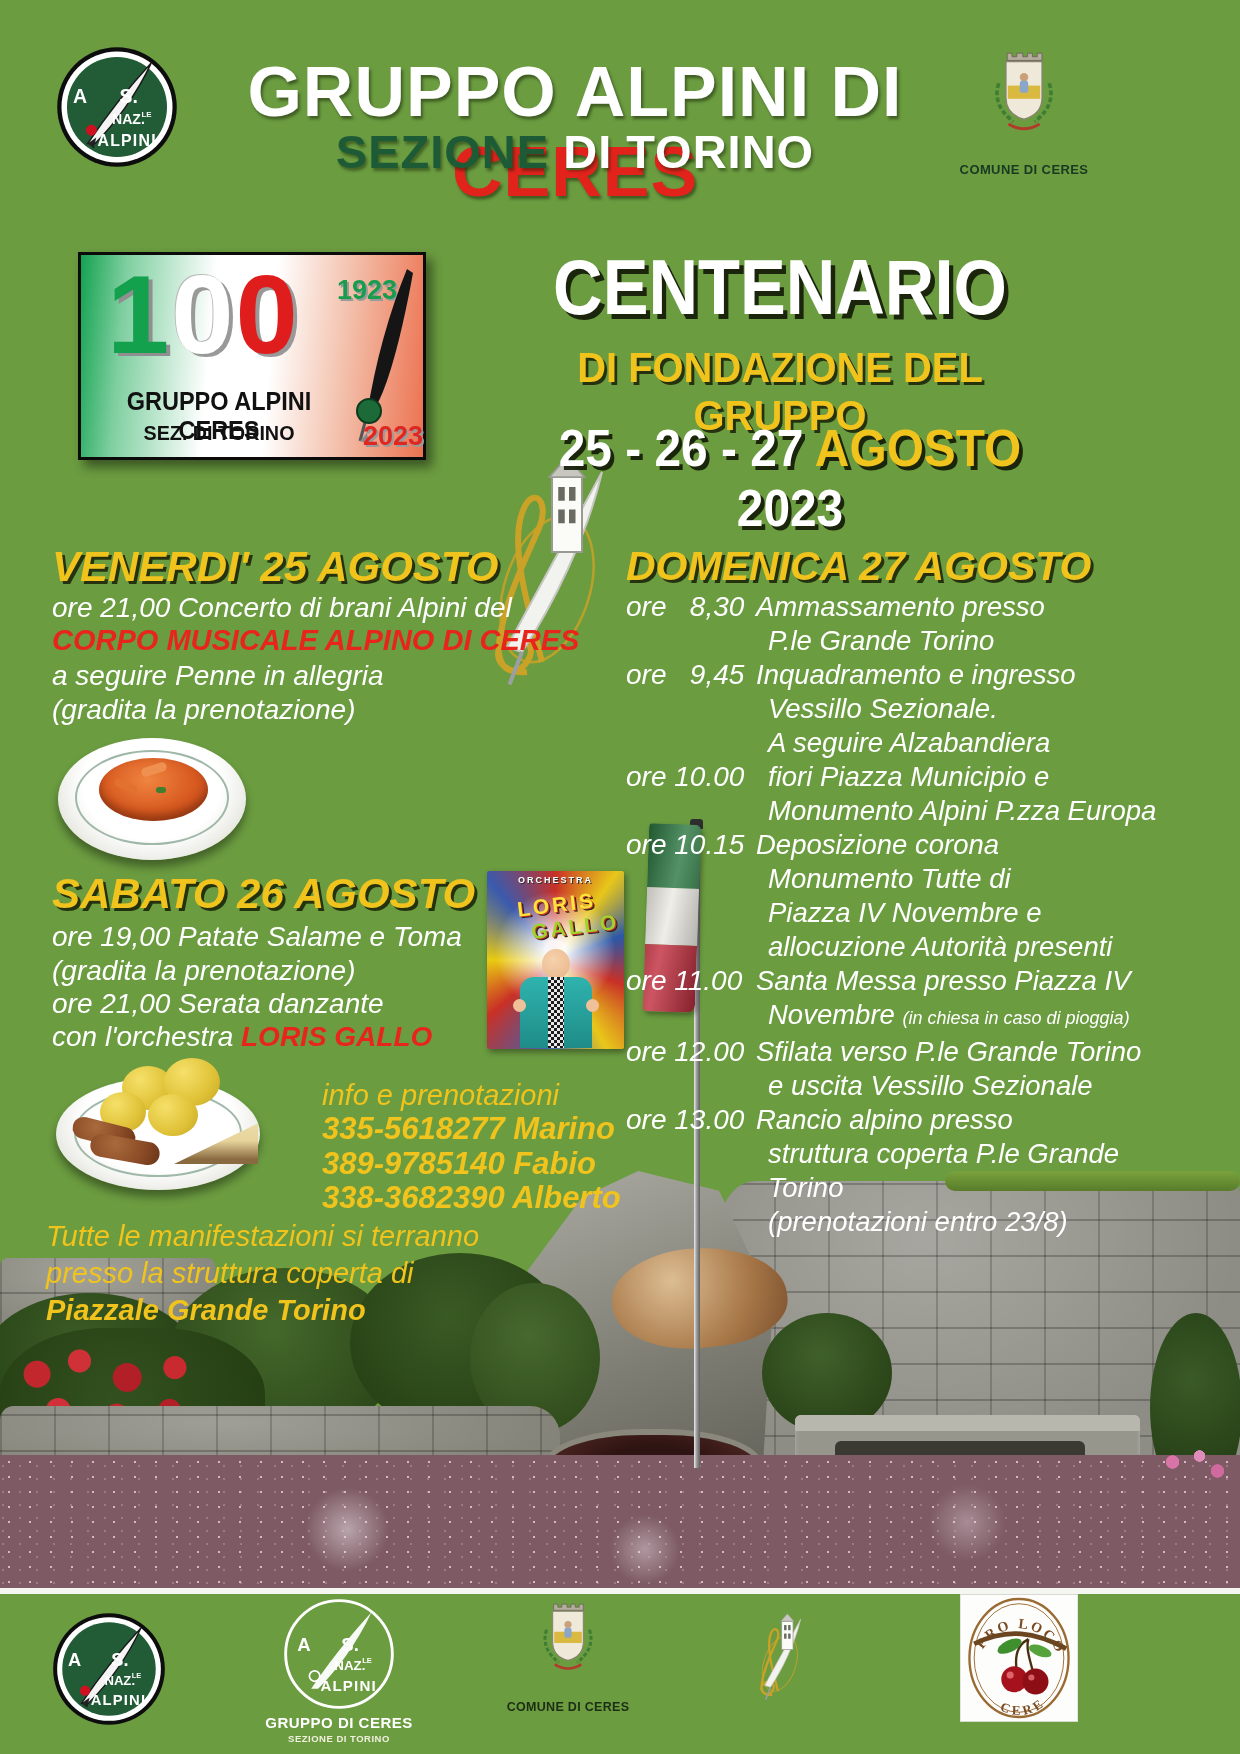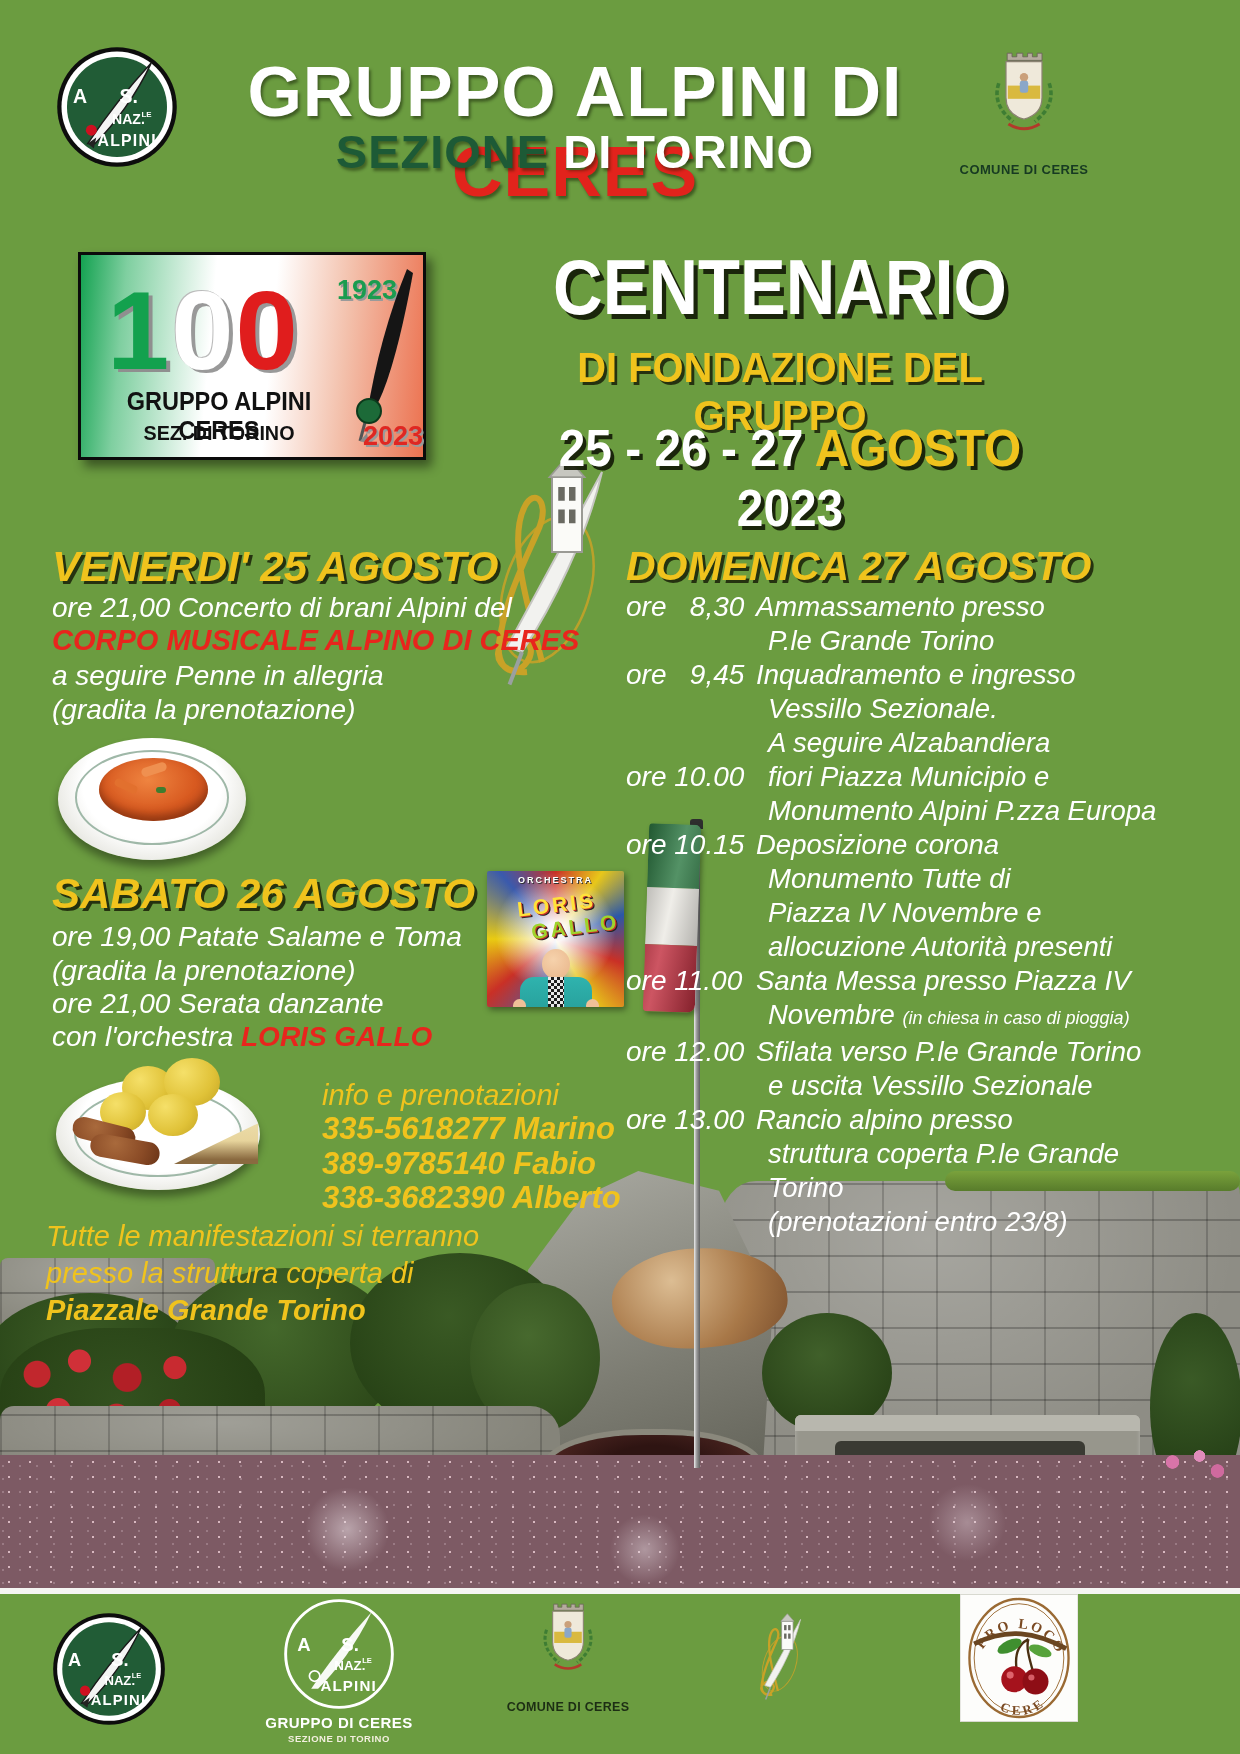--- a/index.html
+++ b/index.html
@@ -79,21 +79,21 @@
     <rect x="21.5" y="34" width="27" height="11" fill="#d9b93f"></rect>
     <circle cx="35" cy="27" r="3.5" fill="#caa07a"></circle>
     <rect x="31.5" y="30" width="7" height="10" rx="2" fill="#8aa7c9"></rect>
     <path d="M14,32 q-6,18 12,32" fill="none" stroke="#3e7d33" stroke-width="3" stroke-dasharray="4 2"></path>
     <path d="M56,32 q6,18 -12,32" fill="none" stroke="#3e7d33" stroke-width="3" stroke-dasharray="4 2"></path>
     <path d="M22,66 q13,8 26,0" stroke="#b23a2a" stroke-width="2.5" fill="none"></path>
   </svg>
   <div class="abs ctr b z4" style="left:928px;top:162px;width:192px;font-size:13px;color:#173a22;letter-spacing:.4px;">COMUNE DI CERES</div>
 
   <div class="abs box100" style="left:78px;top:252px;width:342px;height:202px;">
-    <div class="abs d100" style="left:26px;top:4px;margin-top:16px;">
+    <div class="abs d100" style="left:26px;top:4px;">
       <span class="d1">1</span><span class="d2">0</span><span class="d3">0</span>
     </div>
     <div class="abs b" style="left:256px;top:20px;font-size:27px;color:#1a9c4f;text-shadow:2px 2px 0 #9a9a9a;">1923</div>
     <svg class="abs" style="left:264px;top:10px" width="80" height="184" viewBox="0 0 80 184">
       <path d="M62,4 C44,48 30,98 22,150 C34,148 52,96 68,8 Z" fill="#151515"></path>
       <line x1="22" y1="150" x2="15" y2="176" stroke="#555" stroke-width="3"></line>
       <circle cx="24" cy="146" r="12" fill="#1c6a38" stroke="#0c3a1c" stroke-width="2"></circle>
       <path d="M15,176 l7,-8 l2,11 z" fill="#8a8a8a"></path>
     </svg>
     <div class="abs b ctr" style="left:0px;top:132px;width:276px;font-size:25px;color:#111;transform:scaleX(.94);">GRUPPO ALPINI CERES</div>
@@ -136,21 +136,21 @@
   </div>
 
   <div class="abs b it yellow hshadow z4" style="left:52px;top:870px;font-size:42px;">SABATO 26 AGOSTO</div>
   <div class="abs bodyline" style="left:52px;top:921px;">ore 19,00 Patate Salame e Toma</div>
   <div class="abs bodyline" style="left:52px;top:955px;">(gradita la prenotazione)</div>
   <div class="abs bodyline" style="left:52px;top:988px;text-align:center;">ore 21,00 Serata danzante</div>
   <div class="abs bodyline" style="left:52px;top:1021px;">
     <span>con l'orchestra </span><span class="b" style="color:#e8251d">LORIS GALLO</span>
   </div>
 
-  <div class="abs" style="left:487px;top:871px;width:137px;height:136px;overflow:hidden;border-radius:2px;box-shadow:2px 3px 6px rgba(0,0,0,.4);z-index:3;
+  <div class="abs" style="left:487px;top:871px;width:137px;height:178px;overflow:hidden;border-radius:2px;box-shadow:2px 3px 6px rgba(0,0,0,.4);z-index:3;
               background:radial-gradient(circle at 50% 45%,rgba(255,255,255,.95) 0 10px,rgba(255,255,255,0) 60px),
               conic-gradient(#c93026 0deg,#e8c71a 35deg,#2b57a8 70deg,#c93026 110deg,#e8c71a 150deg,#3a65b5 185deg,#c93026 230deg,#e9cb12 270deg,#3a5aad 320deg,#c93026 360deg);">
     <div class="abs ctr b" style="left:0;top:4px;width:100%;font-size:9px;color:#fff;letter-spacing:2px;text-shadow:1px 1px 0 #333;">ORCHESTRA</div>
     <div class="abs b" style="left:30px;top:22px;font-size:21px;color:#ffe23a;transform:rotate(-7deg);text-shadow:1px 1px 0 #c9302a,2px 2px 0 #222;letter-spacing:3px;">LORIS</div>
     <div class="abs b" style="left:44px;top:44px;font-size:21px;color:#9fd32c;transform:rotate(-7deg);text-shadow:1px 1px 0 #c9302a,2px 2px 0 #222;letter-spacing:3px;">GALLO</div>
     <div class="abs" style="left:55px;top:78px;width:28px;height:30px;border-radius:50%;background:radial-gradient(circle at 40% 35%,#f6d2ac,#e8b488);"></div>
     <div class="abs" style="left:33px;top:106px;width:72px;height:71px;border-radius:14px 14px 0 0;background:linear-gradient(180deg,#2fb3ae,#1f8c88);"></div>
     <div class="abs" style="left:61px;top:106px;width:16px;height:71px;background:repeating-conic-gradient(#1c1c1c 0 25%,#e8e8e8 0 50%) 0 0/6px 6px;"></div>
     <div class="abs" style="left:26px;top:128px;width:13px;height:13px;border-radius:50%;background:#f0c098;"></div>
     <div class="abs" style="left:99px;top:128px;width:13px;height:13px;border-radius:50%;background:#f0c098;"></div>

